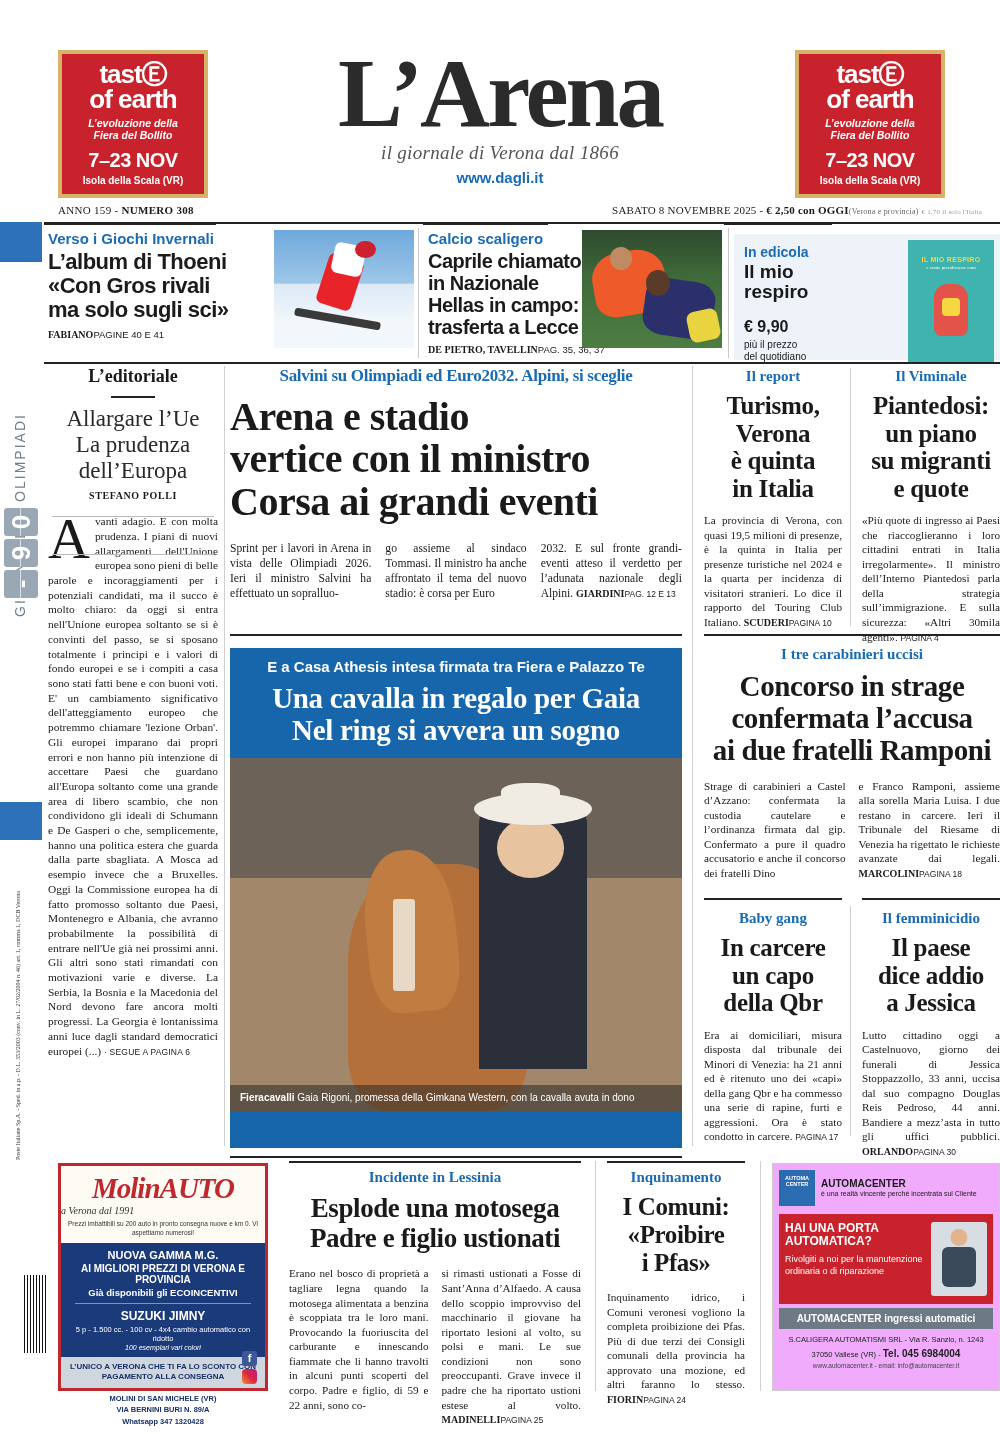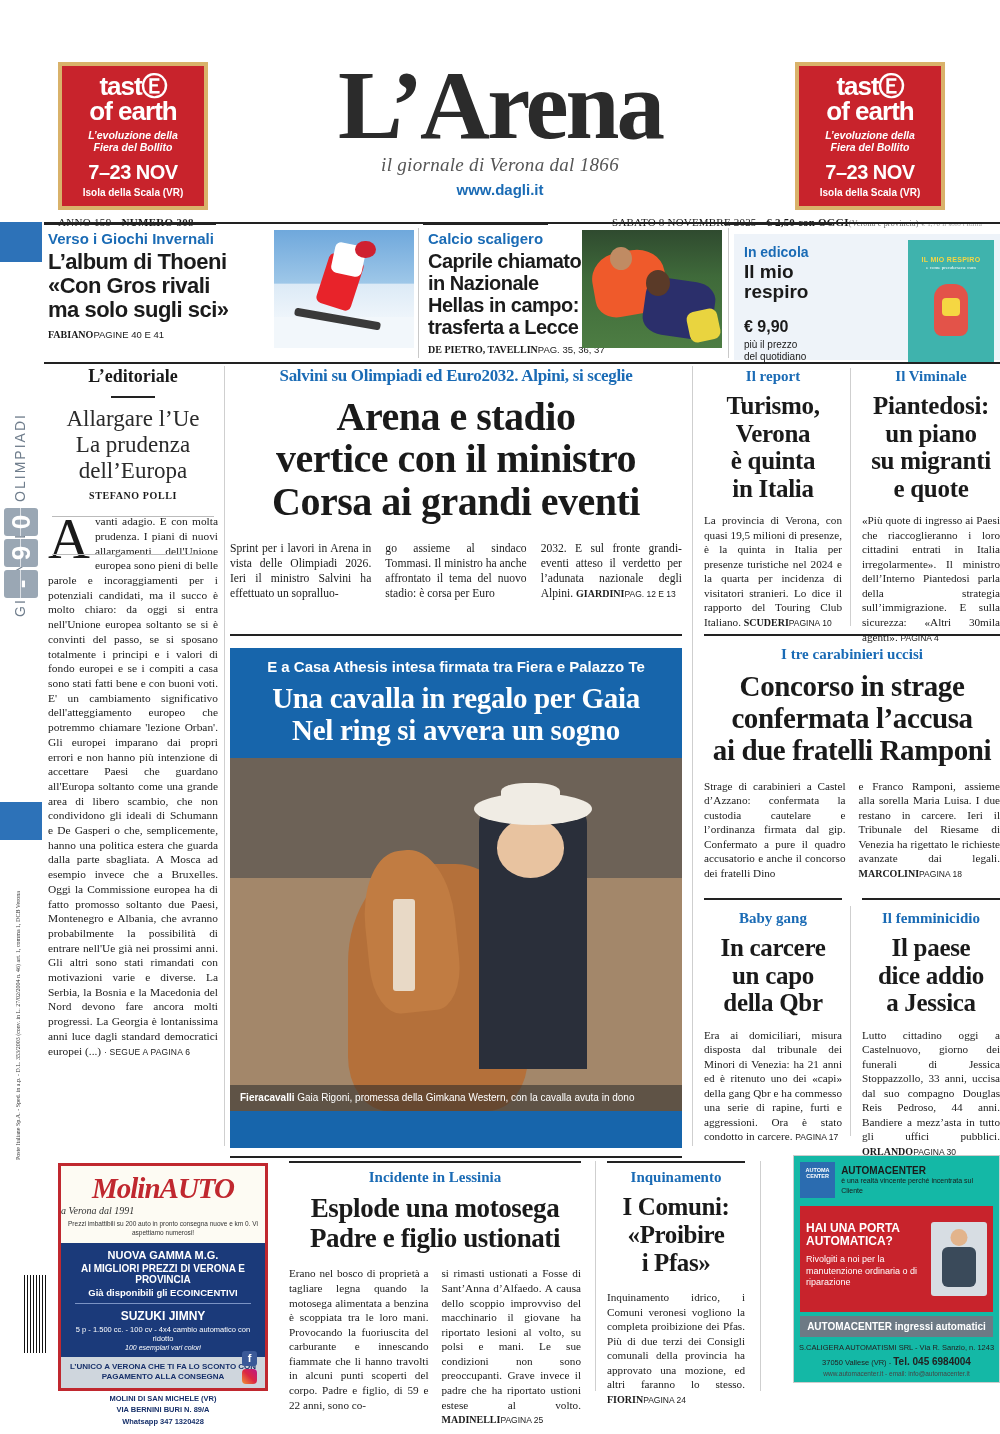--- a/index.html
+++ b/index.html
@@ -6,21 +6,21 @@
   html, body {
     width: 1000px; height: 1434px;
     background: #ffffff;
     font-family: "Liberation Serif", serif;
     color: #1a1a1a;
     overflow: hidden;
   }
   .page { position: relative; width: 1000px; height: 1434px; background:#fff; }
 
   
-  .masthead { position:absolute; left:0; top:12px; width:1000px; height:200px; }
+  .masthead { position:absolute; left:0; top:0; width:1000px; height:200px; }
   .toe-ad {
     position:absolute; width:150px; height:148px; top:50px;
     background:#c8232c; border:4px solid #d9b26a;
     color:#fff; text-align:center; font-family:"Liberation Sans", sans-serif;
     display:flex; flex-direction:column; align-items:center; justify-content:center;
   }
   .toe-ad.left { left:58px; }
   .toe-ad.right { left:795px; }
   .toe-l1 { font-size:26px; font-weight:bold; letter-spacing:-1px; line-height:0.95; }
   .toe-l2 { font-size:26px; font-weight:bold; letter-spacing:-1px; line-height:0.95; margin-bottom:5px;}
@@ -138,21 +138,21 @@
                hyphens:auto; }
   .edit-body .drop { float:left; font-size:58px; line-height:0.8; font-weight:normal;
                      padding:2px 5px 0 0; }
   .edit-body .segue { font-family:"Liberation Sans", sans-serif; font-size:8.5px; letter-spacing:.2px;}
 
   
   .main-col { position:absolute; left:186px; top:0; width:452px; }
   .main-kicker { font-family:"Liberation Serif", serif; font-weight:bold; font-size:17px;
                  color:#1a6bb5; text-align:center; letter-spacing:-0.3px;}
   .main-head { font-family:"Liberation Serif", serif; font-weight:bold; font-size:40px;
-               line-height:1.06; text-align:center; margin-top:10px; letter-spacing:-0.5px;}
+               line-height:1.06; margin-top:10px; letter-spacing:-0.5px;}
   .main-lead { display:flex; gap:14px; margin-top:18px; }
   .main-lead p { font-size:11.6px; line-height:1.3; text-align:justify; flex:1; hyphens:auto;}
   .main-lead b { font-weight:bold; font-size:10px; }
   .main-lead .pg { font-family:"Liberation Sans", sans-serif; font-size:8.5px; }
 
   
   .feature { position:absolute; left:186px; top:282px; width:452px; height:500px;
              background:#1765ab; }
   .feat-kick { font-family:"Liberation Sans", sans-serif; font-weight:bold; font-size:15px;
                color:#fff; text-align:center; padding-top:10px; }
@@ -224,29 +224,29 @@
   .molin-foot { text-align:center; font-family:"Liberation Sans", sans-serif;
                 font-weight:bold; font-size:7.5px; color:#17306a; padding:5px 2px; line-height:1.5;}
   .molin-url { font-family:"Liberation Sans", sans-serif; font-weight:bold; font-size:12px;
                color:#17306a; text-align:center; padding-bottom:4px;}
   .soc { position:absolute; right:8px; bottom:22px; width:15px; height:15px;
          background:#3b5998; border-radius:3px; color:#fff; font-size:11px;
          text-align:center; line-height:15px; font-family:"Liberation Sans", sans-serif; font-weight:bold;}
   .soc2 { position:absolute; right:8px; bottom:4px; width:15px; height:15px;
          background:linear-gradient(45deg,#f09433,#dc2743,#bc1888); border-radius:4px; }
 
-  .ad-auto { position:absolute; right:0px; top:0; width:207px; height:228px;
-             background:#14b8a6; border:1px solid #ccc; overflow:hidden;}
+  .ad-auto { position:absolute; right:0px; top:8px; width:228px; height:228px;
+             background:#f0abfc; border:1px solid #ccc; overflow:hidden;}
   .auto-top { display:flex; gap:6px; padding:6px; align-items:center; }
   .auto-logo { width:36px; height:36px; background:#2b6cb0; color:#fff;
                font-family:"Liberation Sans", sans-serif; font-size:5.5px; font-weight:bold;
                text-align:center; line-height:1.1; padding-top:5px;}
   .auto-t1 { font-family:"Liberation Sans", sans-serif; font-weight:bold; font-size:10px; }
   .auto-t2 { font-family:"Liberation Sans", sans-serif; font-size:7px; line-height:1.3;}
-  .auto-red { margin:2px 6px; background:#c8232c; color:#fff; padding:16px 6px;
+  .auto-red { margin:2px 6px; background:#c8232c; color:#fff; padding:8px 6px;
               display:flex; }
   .auto-red .txt { flex:1; font-family:"Liberation Sans", sans-serif;}
   .auto-red .h1 { font-weight:bold; font-size:12px; line-height:1.1;}
   .auto-red .h2 { font-size:9px; margin-top:6px; line-height:1.25;}
   .auto-man { width:56px; height:74px; background:#d7dde3; border-radius:3px; position:relative;}
   .auto-man .hd { position:absolute; left:50%; transform:translateX(-50%); top:7px;
                   width:17px; height:17px; background:#e2b48c; border-radius:50%;}
   .auto-man .bd { position:absolute; left:50%; transform:translateX(-50%); top:25px;
                   width:34px; height:40px; background:#3a4a5a; border-radius:6px;}
   .auto-gray { background:#6d7a85; color:#fff; text-align:center;

